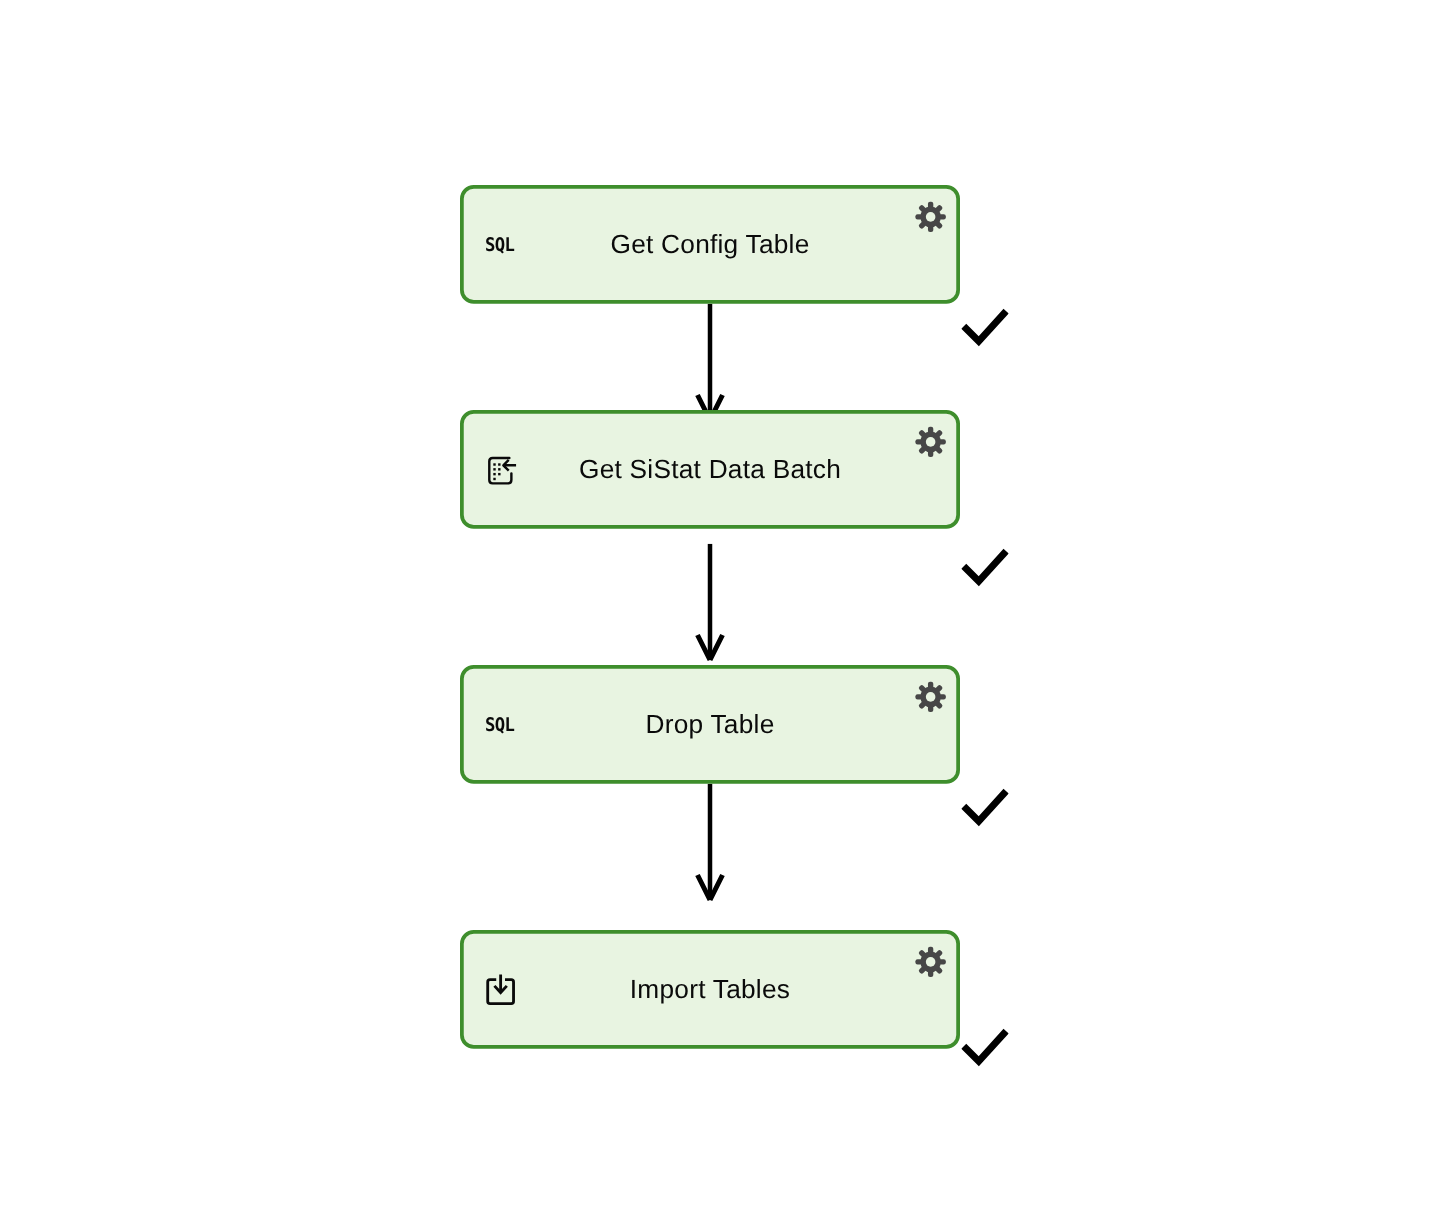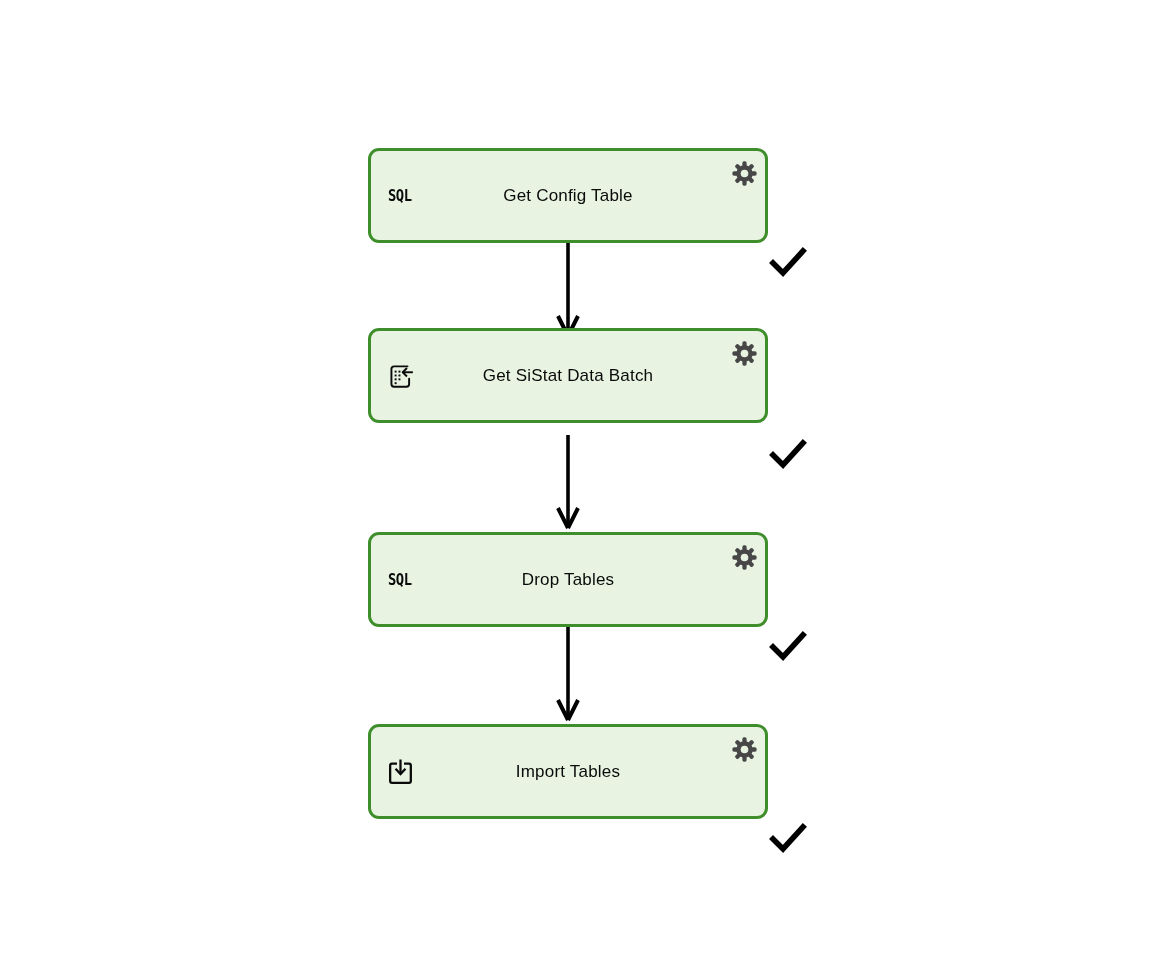--- a/index.html
+++ b/index.html
@@ -27,28 +27,28 @@
     width:400px;
     height:95px;
     background:var(--node-fill);
     border:3px solid var(--node-border);
     border-radius:11px;
     cursor:pointer;
   }
   .node-1{top:148px;}
   .node-2{top:328px;}
   .node-3{top:532px;}
-  .node-4{top:724px;}
+  .node-4{top:744px;}
   .node-label{
     position:absolute;
     inset:0;
     display:flex;
     align-items:center;
     justify-content:center;
-    font-size:17px;
+    font-size:21px;
     color:var(--text);
     letter-spacing:0.2px;
   }
   .sql-badge{
     position:absolute;
     left:17px;
     top:50%;
     transform:translateY(-50%) scaleX(0.92);
     transform-origin:left center;
     font-family:"DejaVu Sans Mono", monospace;
@@ -152,21 +152,21 @@
     <line x1="18" y1="0" x2="18" y2="90" stroke="var(--connector)" stroke-width="3.6"></line>
     <path d="M8,73 L18,93 M28,73 L18,93" fill="none" stroke="var(--connector)" stroke-width="4"></path>
   </svg>
 
   <svg class="check check-2" viewBox="0 0 38 32">
     <polyline points="4,17 14,27 34,5" fill="none" stroke="var(--check)" stroke-width="5.6" stroke-linecap="square"></polyline>
   </svg>
 
   <div class="node node-3">
     <span class="sql-badge">SQL</span>
-    <span class="node-label">Drop Tables</span>
+    <span class="node-label">Drop Table</span>
     <svg class="gear" viewBox="0 0 24 24">
       <g fill="var(--gear)">
         <rect x="10.1" y="1.2" width="3.8" height="21.6" rx="1.5"></rect>
         <rect x="10.1" y="1.2" width="3.8" height="21.6" rx="1.5" transform="rotate(45 12 12)"></rect>
         <rect x="10.1" y="1.2" width="3.8" height="21.6" rx="1.5" transform="rotate(90 12 12)"></rect>
         <rect x="10.1" y="1.2" width="3.8" height="21.6" rx="1.5" transform="rotate(135 12 12)"></rect>
         <circle cx="12" cy="12" r="7.3"></circle>
       </g>
       <circle cx="12" cy="12" r="3.4" fill="var(--node-fill)"></circle>
     </svg>

